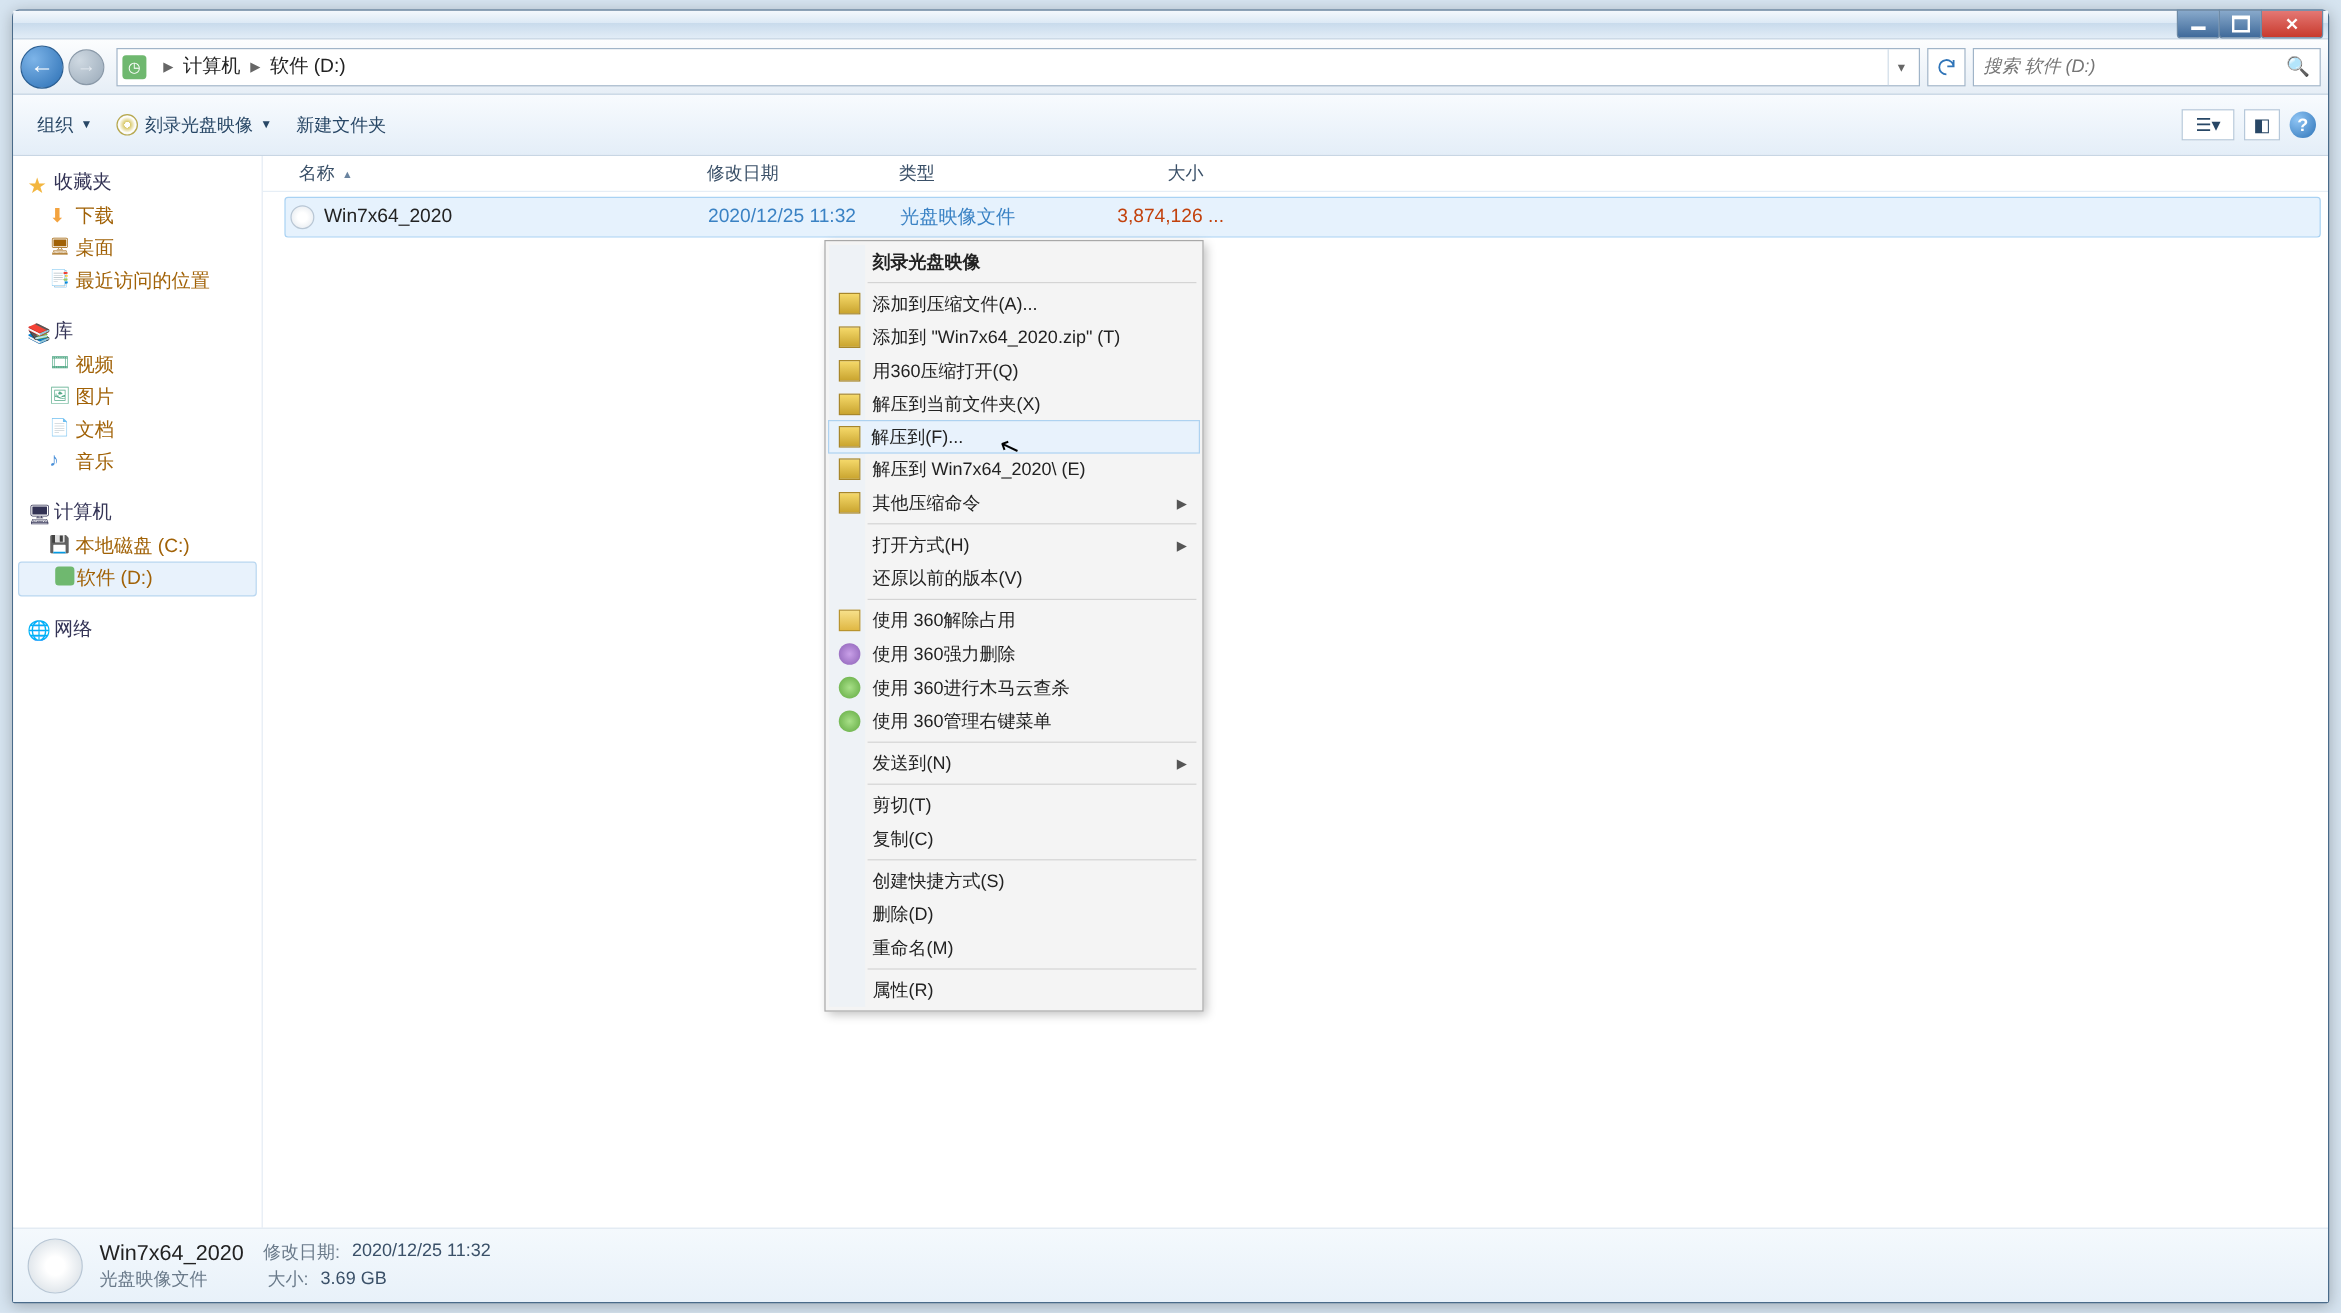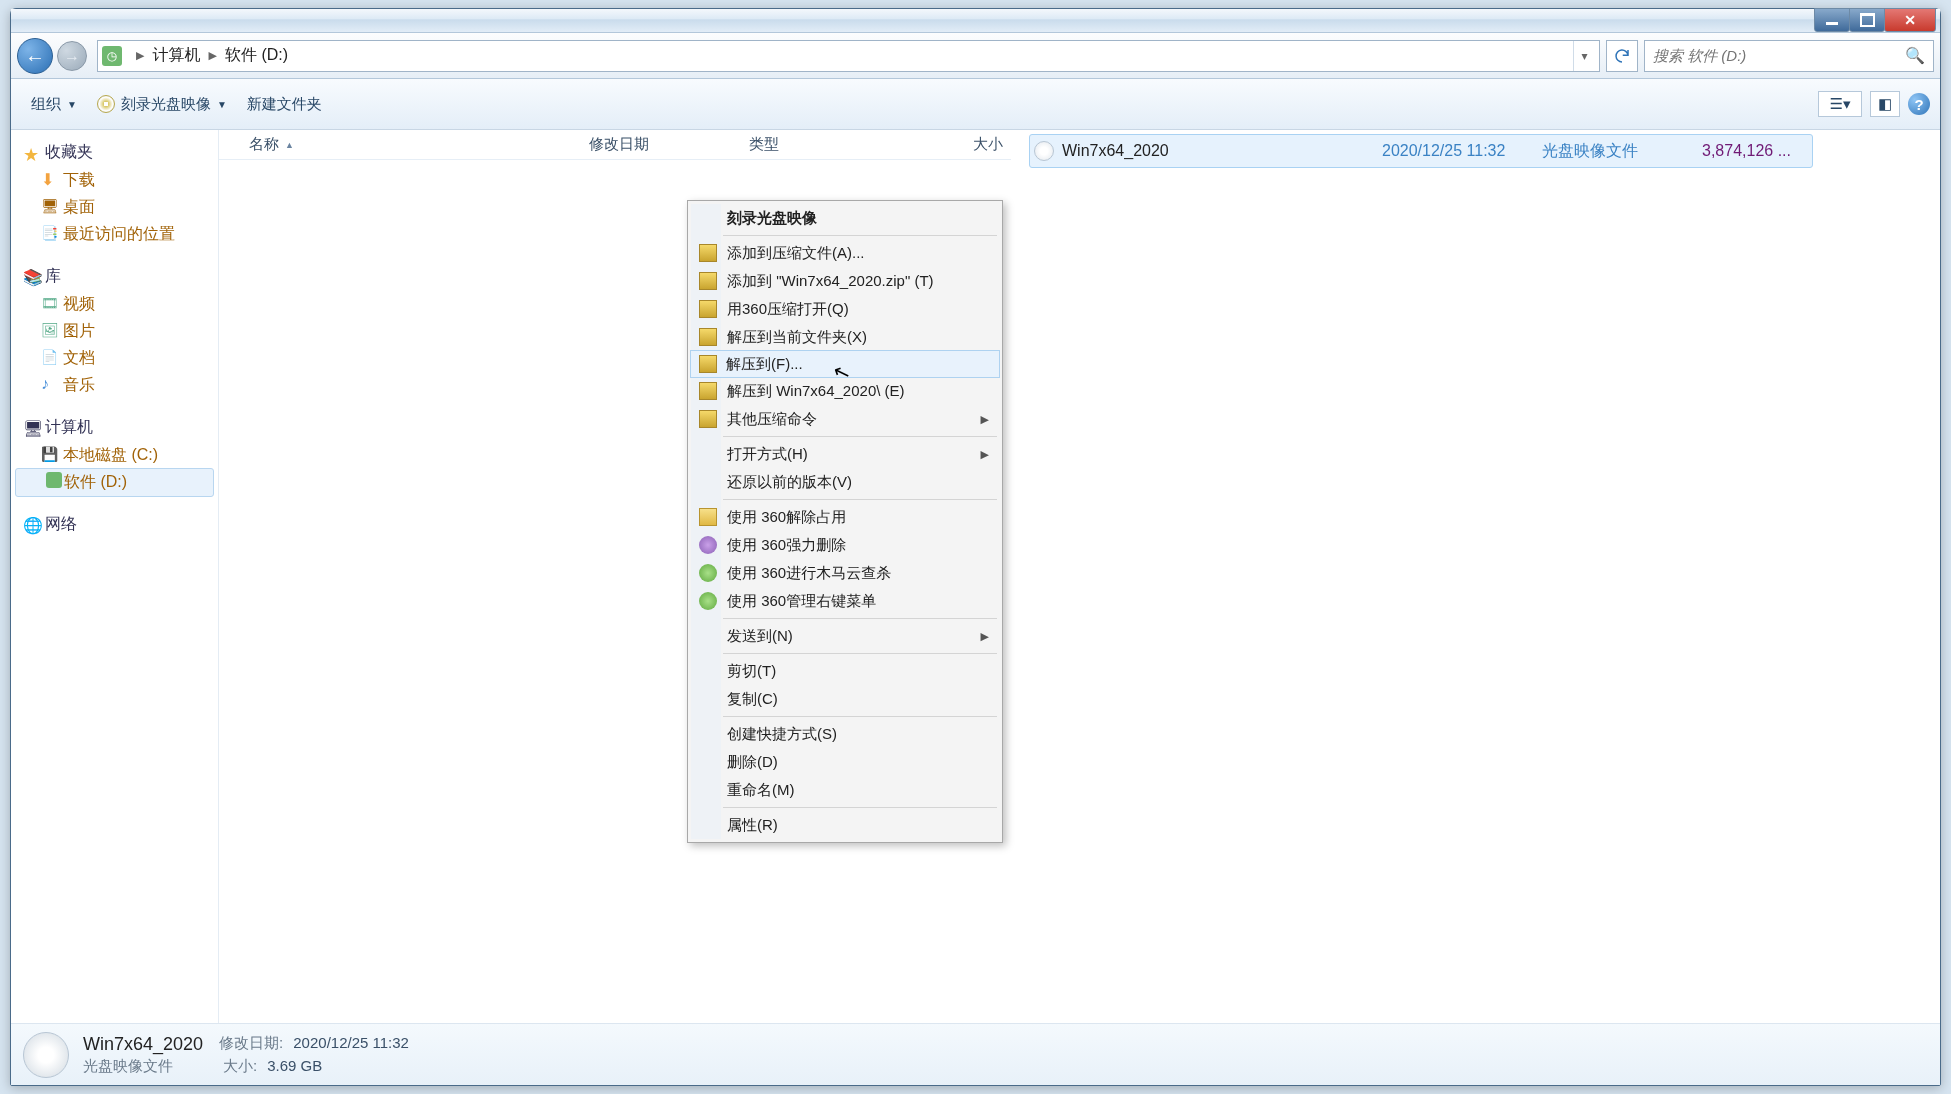--- a/index.html
+++ b/index.html
@@ -90,31 +90,31 @@
 .lib .gicon::before{content:'📚';font-size:16px;}
 .vid .iicon::before{content:'🎞';font-size:14px;color:#5a8;}
 .pic .iicon::before{content:'🖼';font-size:14px;color:#5a8;}
 .doc .iicon::before{content:'📄';font-size:14px;}
 .mus .iicon::before{content:'♪';color:#4a90d9;font-size:16px;}
 .comp .gicon::before{content:'🖥';font-size:16px;}
 .drv .iicon::before{content:'💾';font-size:14px;}
 .drv2 .iicon{ width:16px;height:16px;background:#6fb86f;border-radius:3px;}
 .net .gicon::before{content:'🌐';font-size:16px;}
 
-.content { flex:1; display:flex; position:relative; }
+.content { flex:1; display:flex; flex-direction:column; position:relative; }
 .col-headers { height:30px; display:flex; align-items:center; border-bottom:1px solid #e6eef6; font-size:15px; color:#3a5068; padding-left:22px;}
 .col-headers .col { padding:0 8px; }
 .col.name{flex:0 0 340px; display:flex; align-items:center; gap:6px;} 
 .col.name .sort{font-size:9px;color:#6a84a0;}
 .col.date{flex:0 0 160px;} .col.type{flex:0 0 160px;} .col.size{flex:0 0 110px; text-align:right;}
 .file-row { height:34px; display:flex; align-items:center; font-size:16px; color:#222; margin:4px 6px 0 18px; padding-left:4px; }
 .file-row.selected { background:#e6f2fd; border:1px solid #a9d2f3; border-radius:3px;}
 .file-row .ficon{ width:20px; height:20px; margin-right:8px; border:1px solid #b8c6d4; background:radial-gradient(circle,#fff 30%,#e0e6ec 100%); border-radius:50%;}
 .file-row .fname{flex:0 0 320px;} .file-row .fdate{flex:0 0 160px; color:#3a82c4;} 
-.file-row .ftype{flex:0 0 160px; color:#3a82c4;} .file-row .fsize{flex:0 0 110px; text-align:left; color:#701a75;}
+.file-row .ftype{flex:0 0 160px; color:#3a82c4;} .file-row .fsize{flex:0 0 110px; text-align:right; color:#c2410c;}
 
 .context-menu {
   position:absolute; left:468px; top:70px; width:316px;
   background:#f4f4f4; border:1px solid #a8a8a8;
   box-shadow:3px 3px 8px rgba(0,0,0,.25);
   padding:3px; font-size:15px; color:#222;
 }
 .cm-item { height:28px; display:flex; align-items:center; padding:0 10px 0 36px; position:relative;}
 .cm-item.bold { font-weight:bold; }
 .cm-item.hover { background:#e8f2fc; border:1px solid #aed2f0; margin:-1px; padding-left:35px;}

